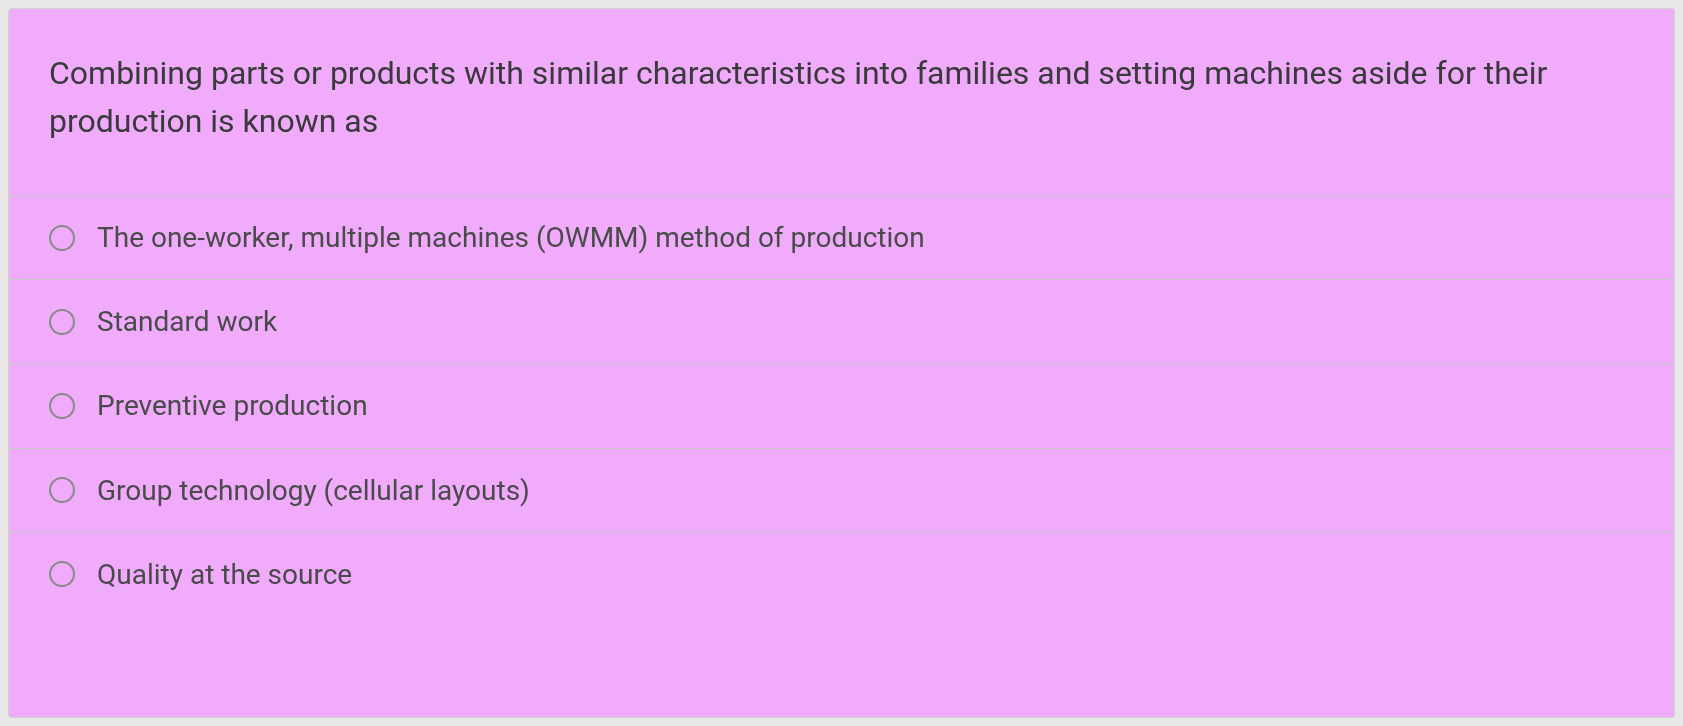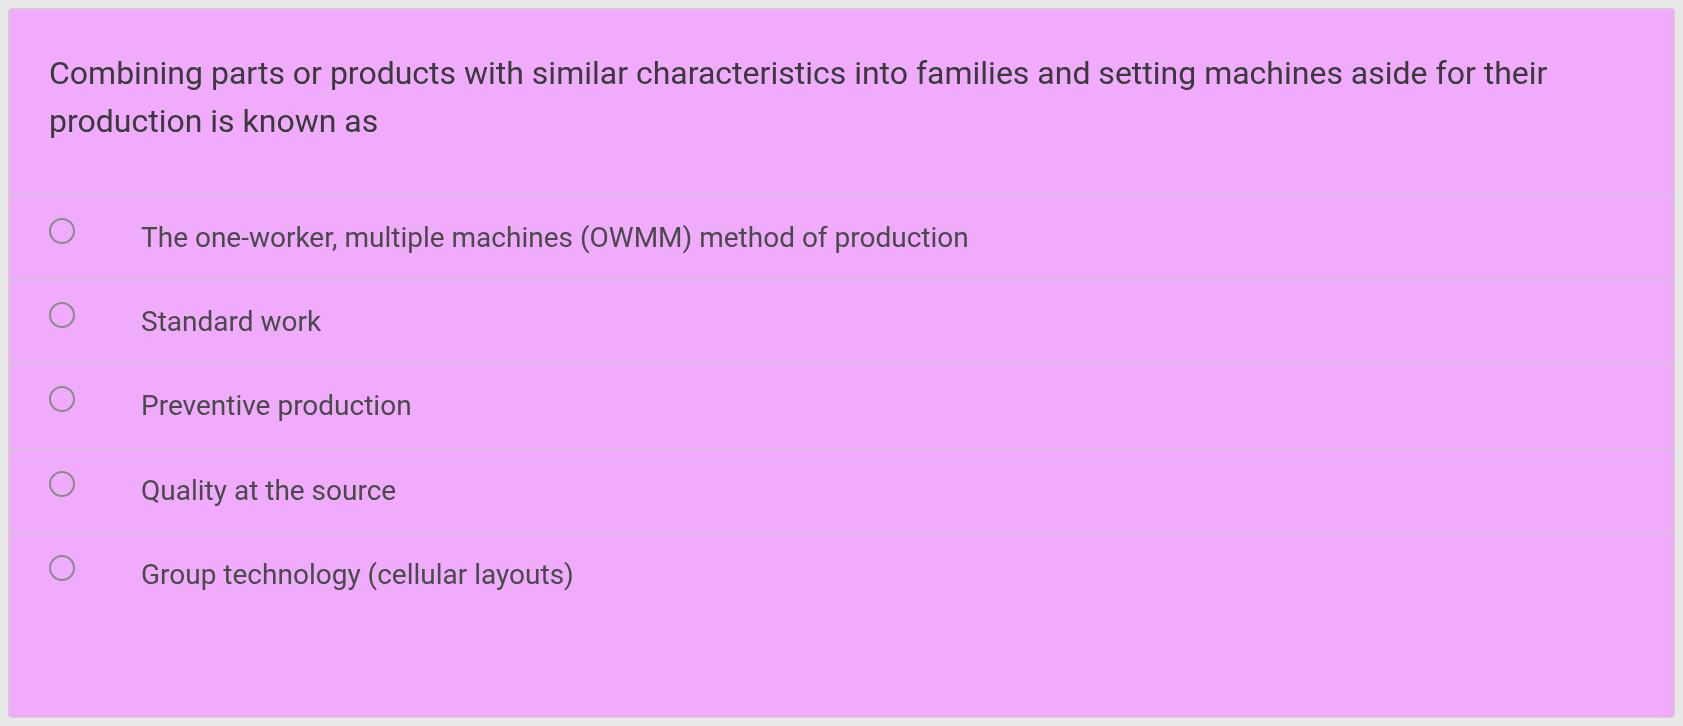--- a/index.html
+++ b/index.html
@@ -28,24 +28,24 @@
       color: #3a3a3a;
       line-height: 1.5;
       font-weight: 400;
     }
     .options-list {
       display: flex;
       flex-direction: column;
     }
     .option-row {
       display: flex;
+      align-items: center;
       padding: 22px 40px;
       border-top: 1px solid #c8c8c6;
       cursor: pointer;
-      gap: 44px;
     }
     .radio-button {
       width: 26px;
       height: 26px;
       border: 2.5px solid #8a8a88;
       border-radius: 50%;
       margin-right: 22px;
       flex-shrink: 0;
       background: transparent;
     }
@@ -73,22 +73,22 @@
       <span class="option-label">Standard work</span>
     </div>
 
     <div class="option-row">
       <span class="radio-button"></span>
       <span class="option-label">Preventive production</span>
     </div>
 
     <div class="option-row">
       <span class="radio-button"></span>
-      <span class="option-label">Quality at the source</span>
+      <span class="option-label">Group technology (cellular layouts)</span>
     </div>
 
     <div class="option-row">
       <span class="radio-button"></span>
-      <span class="option-label">Group technology (cellular layouts)</span>
+      <span class="option-label">Quality at the source</span>
     </div>
 
   </div>
 </div>
 
 </body></html>

